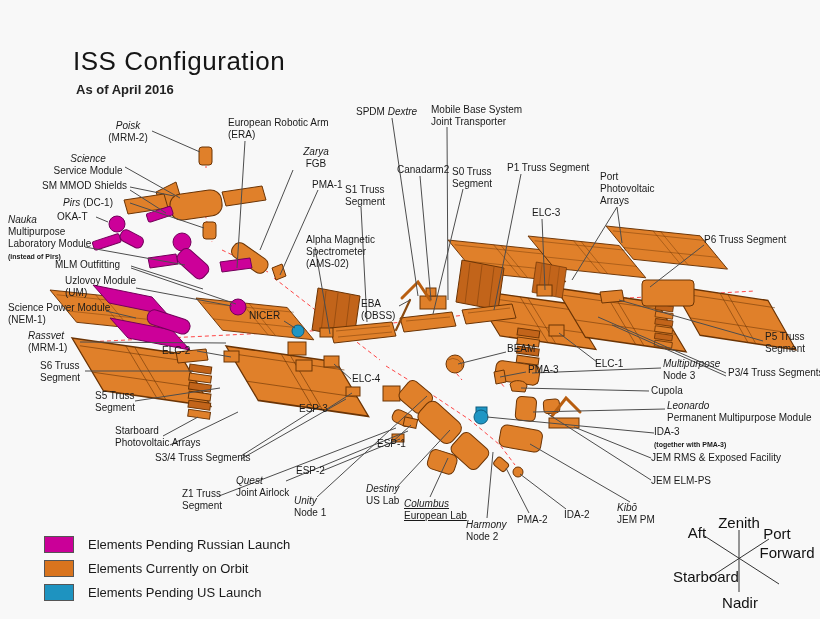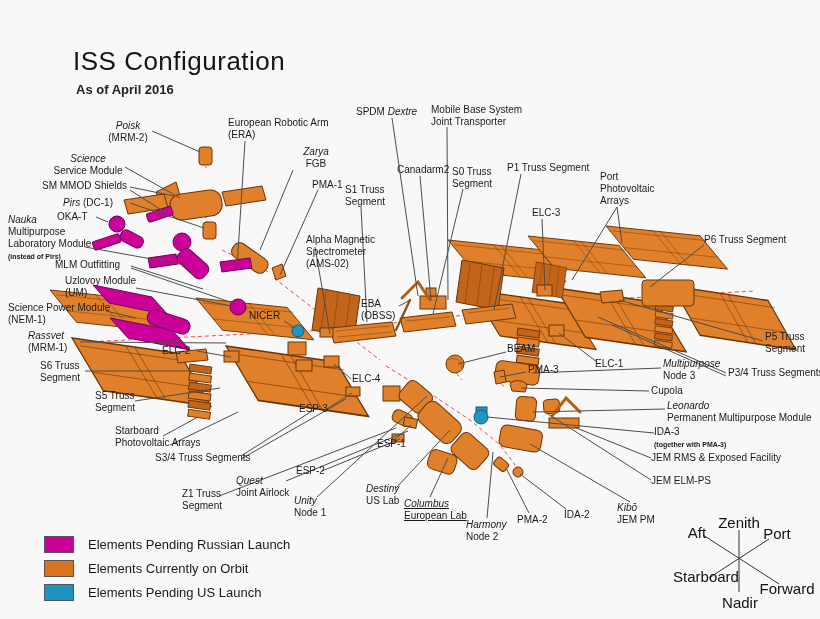--- a/index.html
+++ b/index.html
@@ -457,15 +457,15 @@
       <div class="legend-swatch" style="background:#1e93c0"></div>
       <div class="legend-label">Elements Pending US Launch</div>
     </div>
   </div>
 
   <div class="compass-lab" style="left:739px;top:514px;">Zenith</div>
   <div class="compass-lab" style="left:740px;top:594px;">Nadir</div>
   <div class="compass-lab" style="left:697px;top:524px;">Aft</div>
   <div class="compass-lab" style="left:777px;top:525px;">Port</div>
   <div class="compass-lab" style="left:706px;top:568px;">Starboard</div>
-  <div class="compass-lab" style="left:787px;top:580px;">Forward</div>
+  <div class="compass-lab" style="left:787px;top:544px;">Forward</div>
 
 </div>
 
 </body></html>

